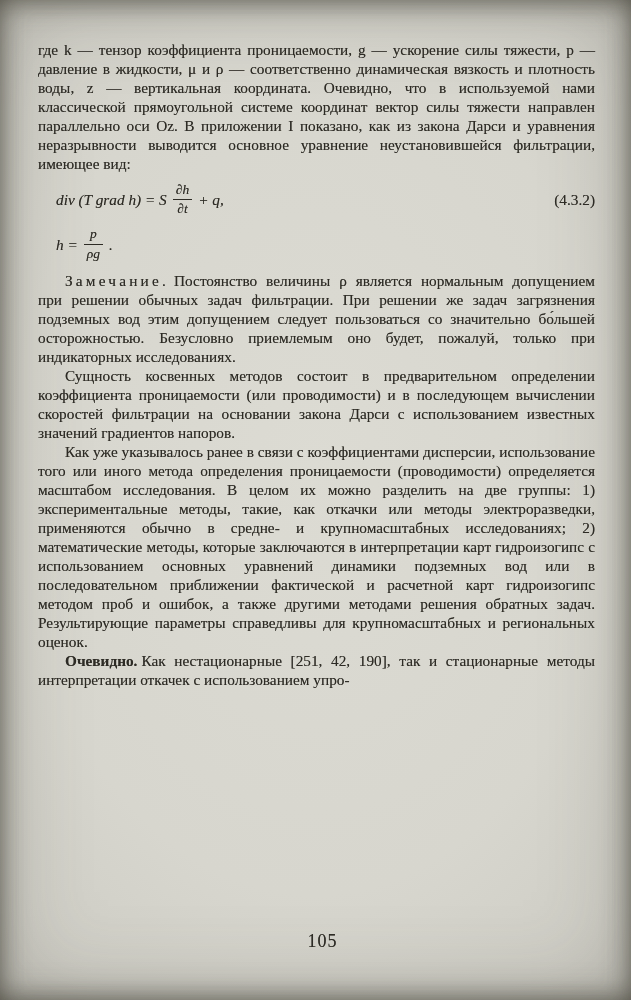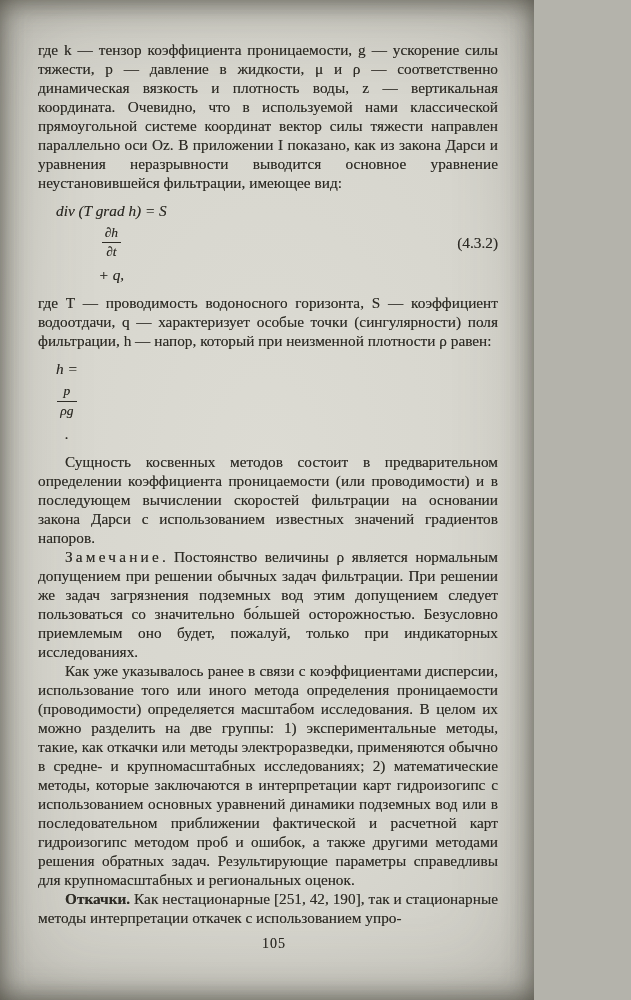--- a/index.html
+++ b/index.html
@@ -3,21 +3,21 @@
 <meta charset="utf-8">
 <style>
   * { margin: 0; padding: 0; box-sizing: border-box; }
   html, body { width: 631px; height: 1000px; }
   body {
     background: #b4b3ab;
     font-family: "Liberation Serif", "DejaVu Serif", serif;
   }
   .page {
     position: relative;
-    width: 534px;
+    width: 631px;
     height: 1000px;
     overflow: hidden;
     background: radial-gradient(ellipse 95% 85% at 50% 47%,
                 #dcdbd3 0%, #d7d6ce 50%, #cac9c1 85%, #bcbbb3 100%);
     box-shadow:
       inset 0 14px 30px -12px rgba(62,60,50,0.55),
       inset 0 -14px 30px -12px rgba(62,60,50,0.55),
       inset 14px 0 30px -14px rgba(62,60,50,0.45),
       inset -14px 0 30px -14px rgba(62,60,50,0.45),
       inset 0 0 90px rgba(72,70,60,0.28);
@@ -45,42 +45,41 @@
     padding-left: 18px;
     text-indent: 0;
     text-align: left;
   }
   .formula {
     font-style: italic;
     display: inline-flex;
     align-items: center;
     gap: 5px;
     white-space: nowrap;
-    flex-direction: column;
   }
   .frac {
     display: inline-flex;
     flex-direction: column;
     align-items: stretch;
     text-align: center;
     font-size: 13.5px;
     line-height: 1.2;
     margin: 0 1px;
   }
   .frac .num { border-bottom: 1px solid #2d2b25; padding: 0 3px 1px 3px; }
   .frac .den { padding: 1px 3px 0 3px; }
   .eq-number { font-style: normal; }
   .page-number {
     position: absolute;
     bottom: 48px;
     left: 14px;
     right: 0;
     text-align: center;
     color: #2d2b25;
-    font-size: 14px;
+    font-size: 18px;
     letter-spacing: 1px;
     text-shadow: 0 0 0.5px rgba(45,43,37,0.55);
   }
 </style>
 </head>
 <body>
 
 <div class="page">
   <div class="text-block">
 
@@ -91,42 +90,41 @@
         <span>div (T grad h) = S</span>
         <span class="frac">
           <span class="num">∂h</span>
           <span class="den">∂t</span>
         </span>
         <span>+ q,</span>
       </span>
       <span class="eq-number">(4.3.2)</span>
     </div>
 
-    <p class="para">где T — проводимость водоносного горизонта, S — коэффициент водоотдачи, q — характеризует особые точки (сингулярности) поля фильтрации, h — напор, который при неизменной плотности ρ равен:</p>
 
     <div class="formula-row">
       <span class="formula">
         <span>h =</span>
         <span class="frac">
           <span class="num">p</span>
           <span class="den">ρg</span>
         </span>
         <span>.</span>
       </span>
     </div>
 
-    <p class="para indent">Сущность косвенных методов состоит в предварительном определении коэффициента проницаемости (или проводимости) и в последующем вычислении скоростей фильтрации на основании закона Дарси с использованием известных значений градиентов напоров.</p>
-
     <p class="para indent">
       <span class="spaced-lead">Замечание.</span><span>Постоянство величины ρ является нормальным допущением при решении обычных задач фильтрации. При решении же задач загрязнения подземных вод этим допущением следует пользоваться со значительно бо́льшей осторожностью. Безусловно приемлемым оно будет, пожалуй, только при индикаторных исследованиях.</span>
     </p>
+
+    <p class="para indent">Сущность косвенных методов состоит в предварительном определении коэффициента проницаемости (или проводимости) и в последующем вычислении скоростей фильтрации на основании закона Дарси с использованием известных значений градиентов напоров.</p>
 
     <p class="para indent">Как уже указывалось ранее в связи с коэффициентами дисперсии, использование того или иного метода определения проницаемости (проводимости) определяется масштабом исследования. В целом их можно разделить на две группы: 1) экспериментальные методы, такие, как откачки или методы электроразведки, применяются обычно в средне- и крупномасштабных исследованиях; 2) математические методы, которые заключаются в интерпретации карт гидроизогипс с использованием основных уравнений динамики подземных вод или в последовательном приближении фактической и расчетной карт гидроизогипс методом проб и ошибок, а также другими методами решения обратных задач. Результирующие параметры справедливы для крупномасштабных и региональных оценок.</p>
 
 
     <p class="para indent">
-      <span class="bold-lead">Откачки.</span><span>Как нестационарные [251, 42, 190], так и стационарные методы интерпретации откачек с использованием упро-</span>
+      <span class="bold-lead">Очевидно.</span><span>Как нестационарные [251, 42, 190], так и стационарные методы интерпретации откачек с использованием упро-</span>
     </p>
 
   </div>
 
   <div class="page-number">105</div>
 </div>
 
 </body></html>

